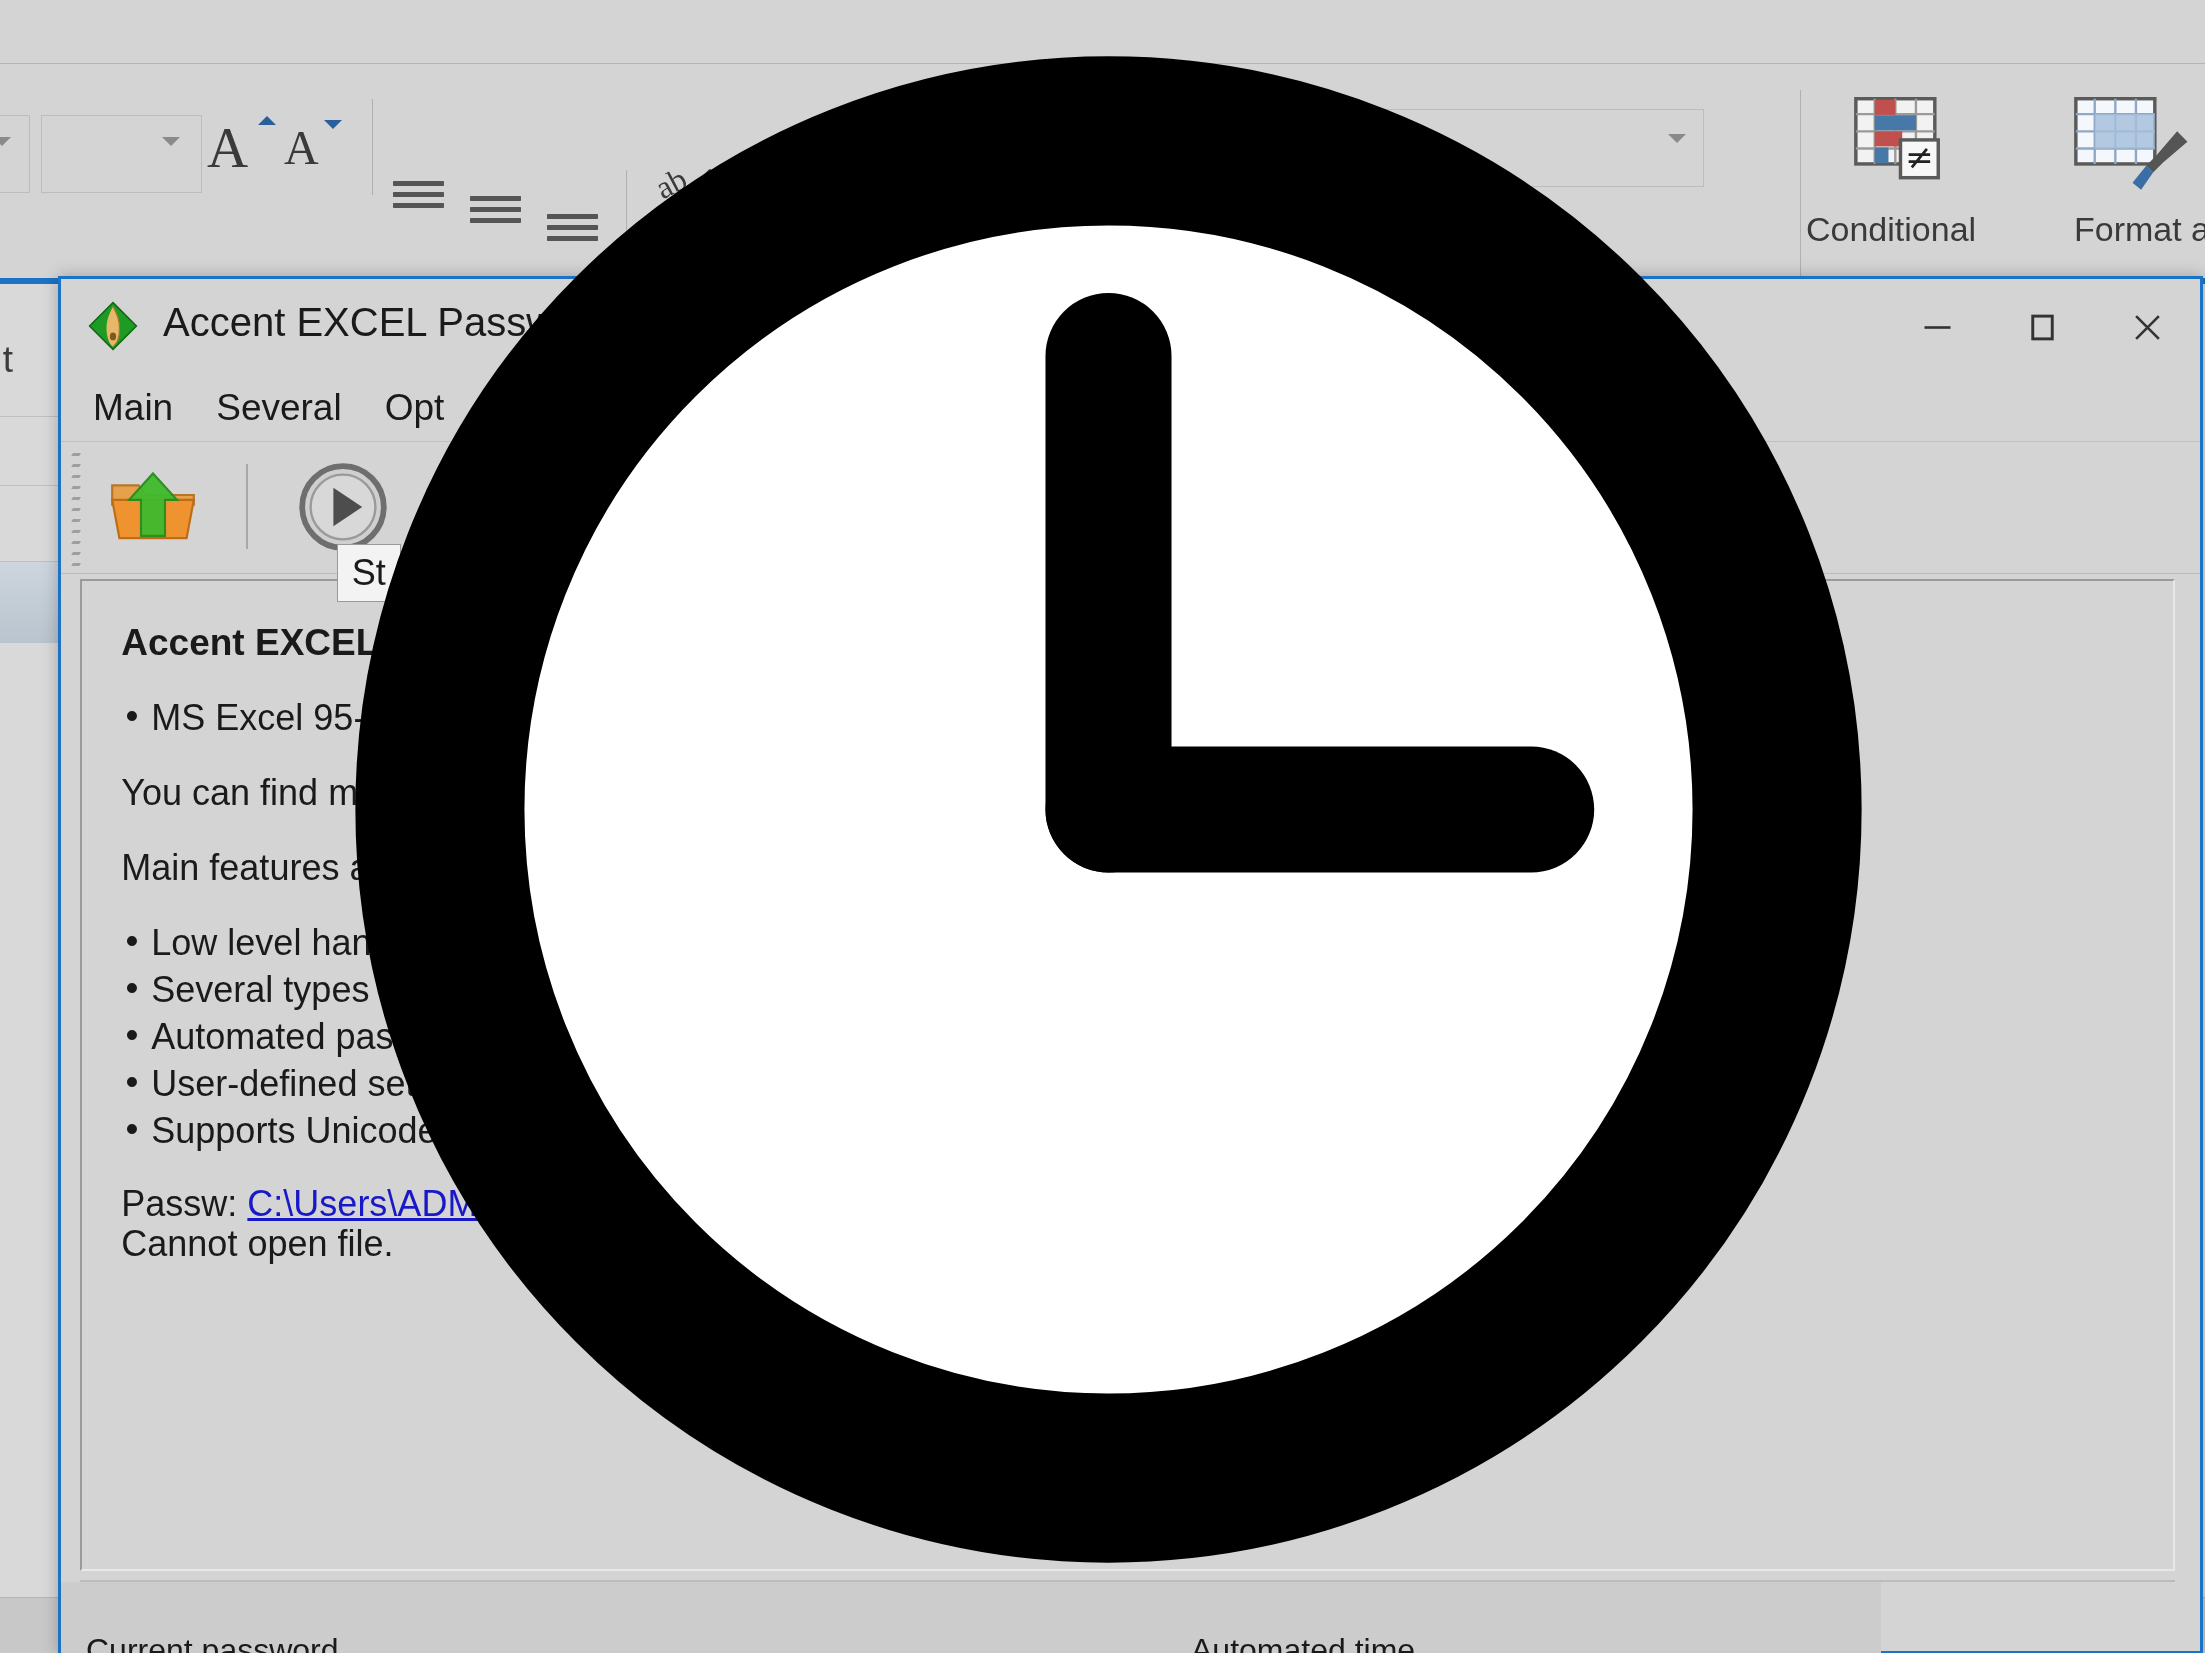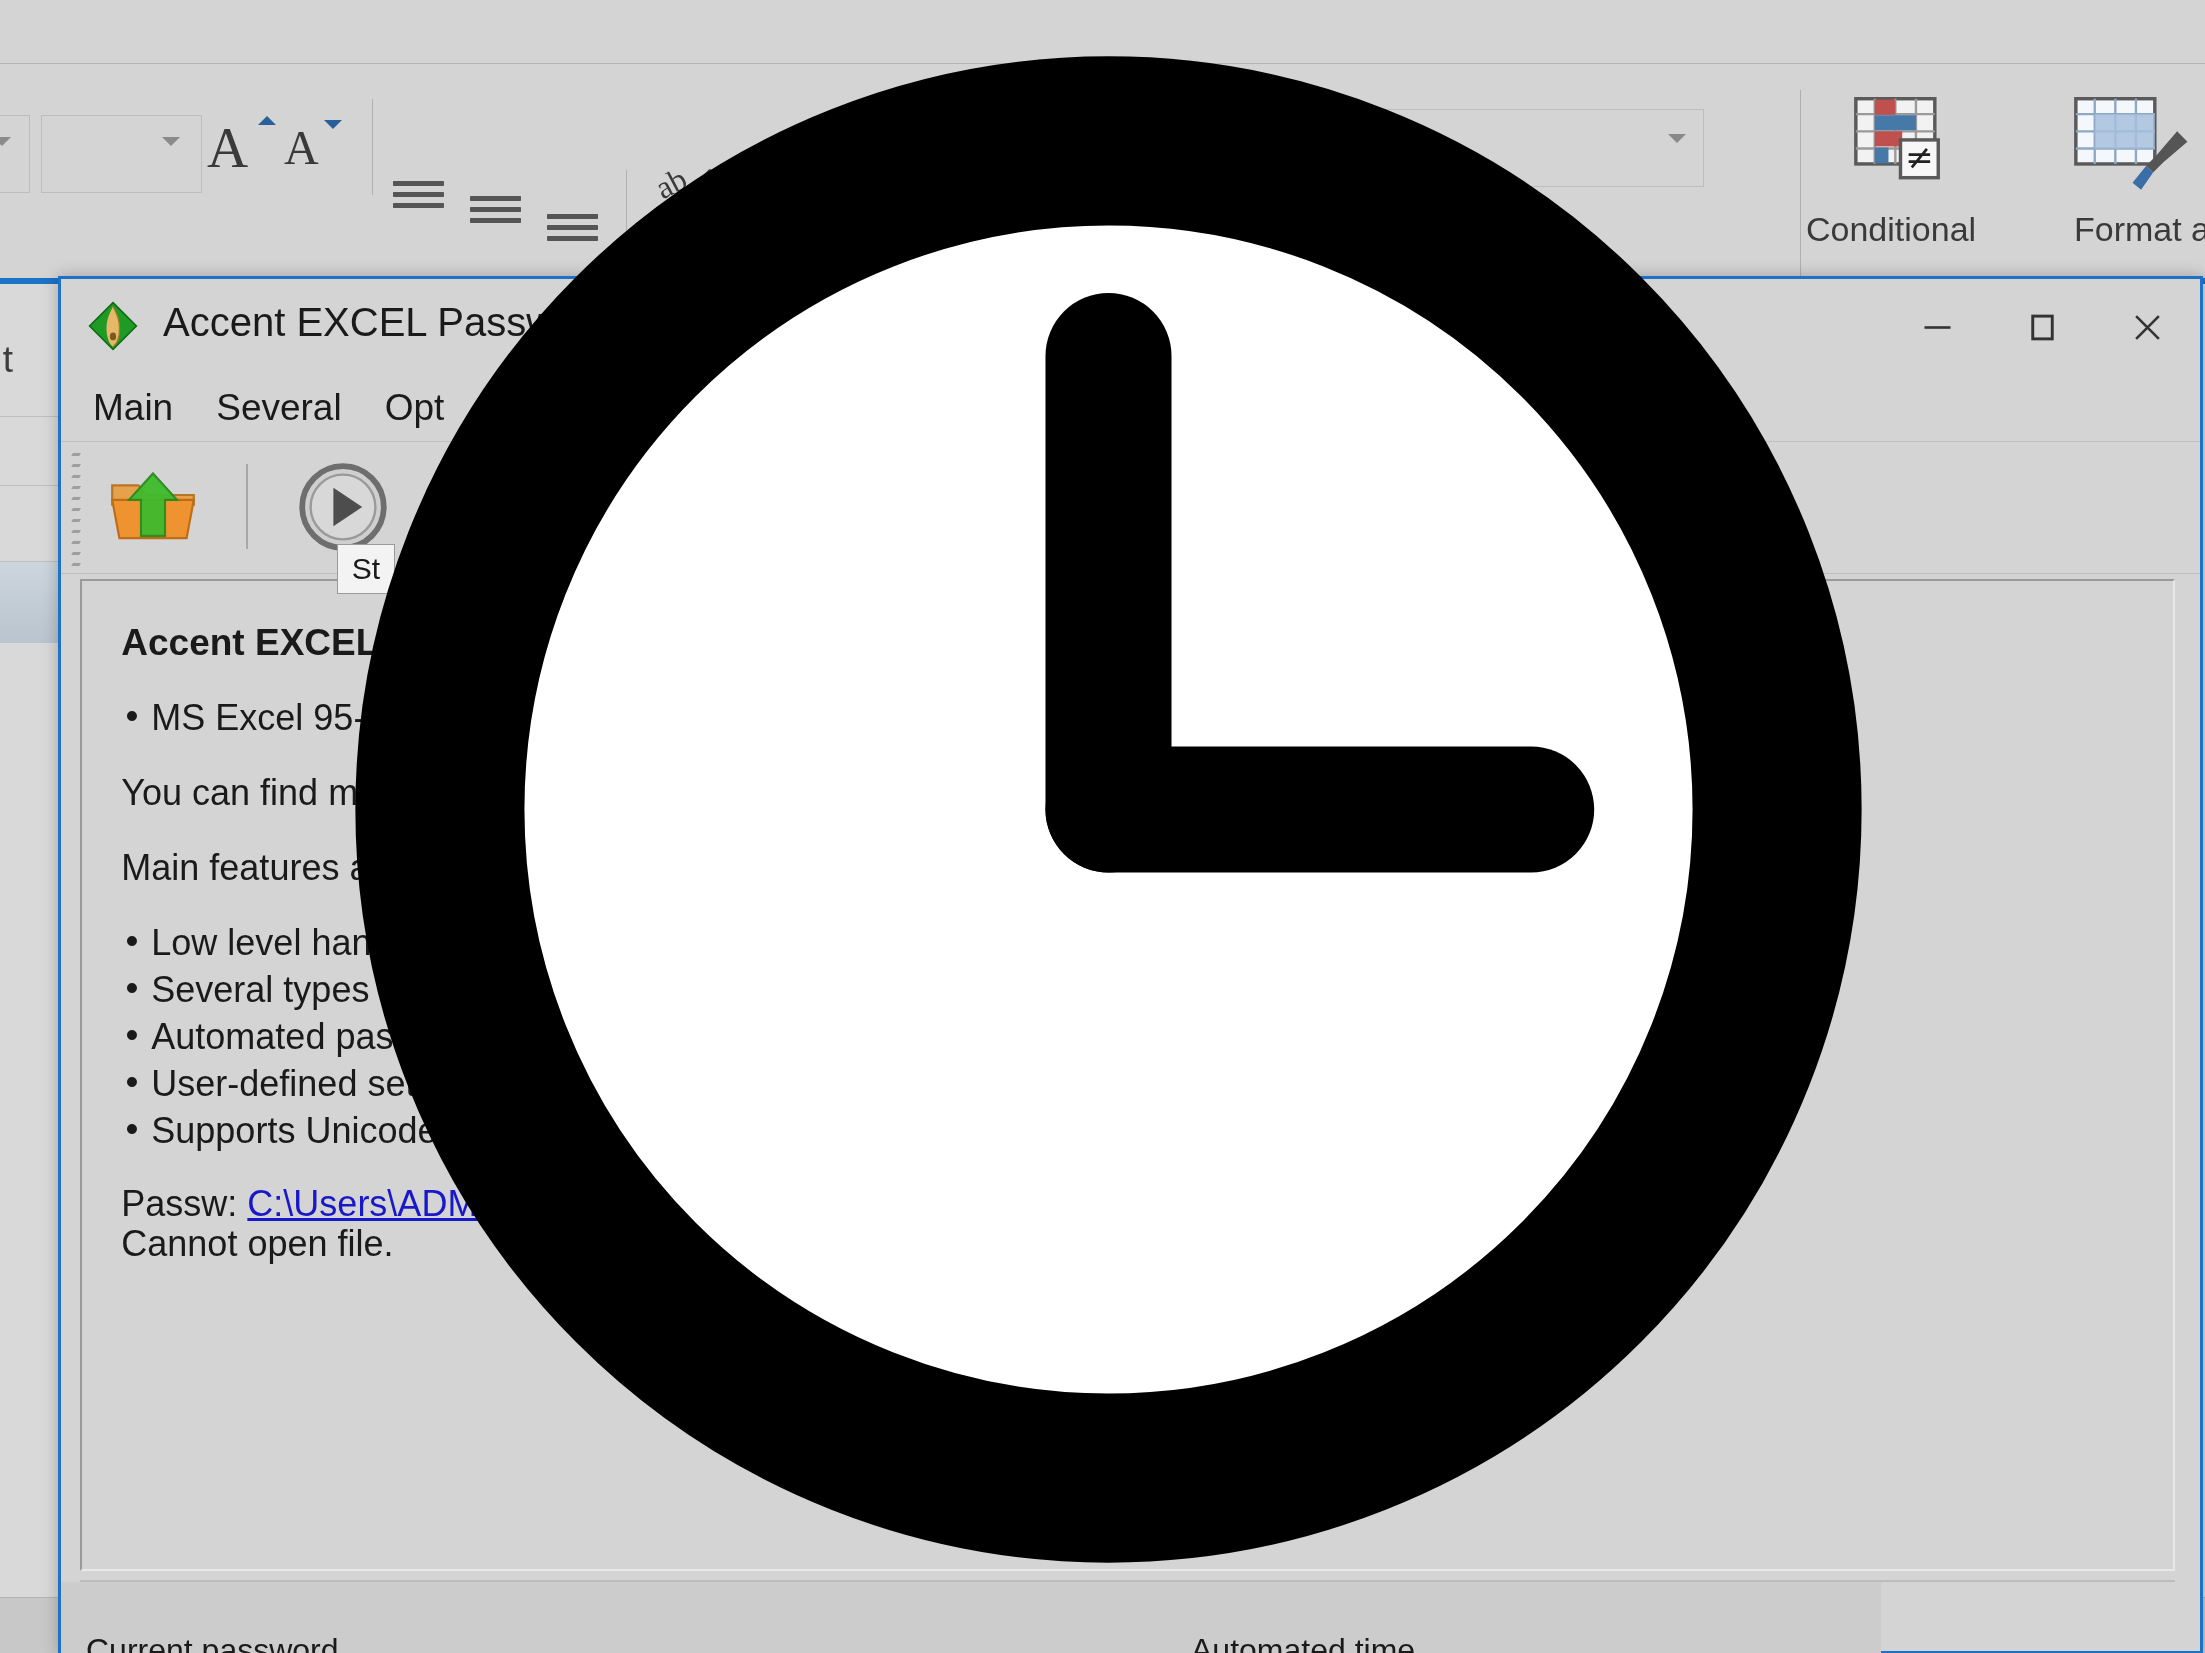--- a/index.html
+++ b/index.html
@@ -200,21 +200,21 @@
   }
   .tb-sep {
     position: absolute; top: 22px;
     width: 2.1px; height: 85px;
     background: #a8a8a8;
   }
   .tooltip {
     position: absolute;
     background: #f3f3f3;
     border: 1.4px solid #9a9a9a;
-    font-size: 30px;
+    font-size: 36px;
     color: #1a1a1a;
     padding: 6.9px 13.8px;
     white-space: nowrap;
     z-index: 30;
   }
 
   .dlg-content-wrap {
     position: absolute;
     left: 19.3px; top: 300px;
     width: 2095px; height: 992px;

